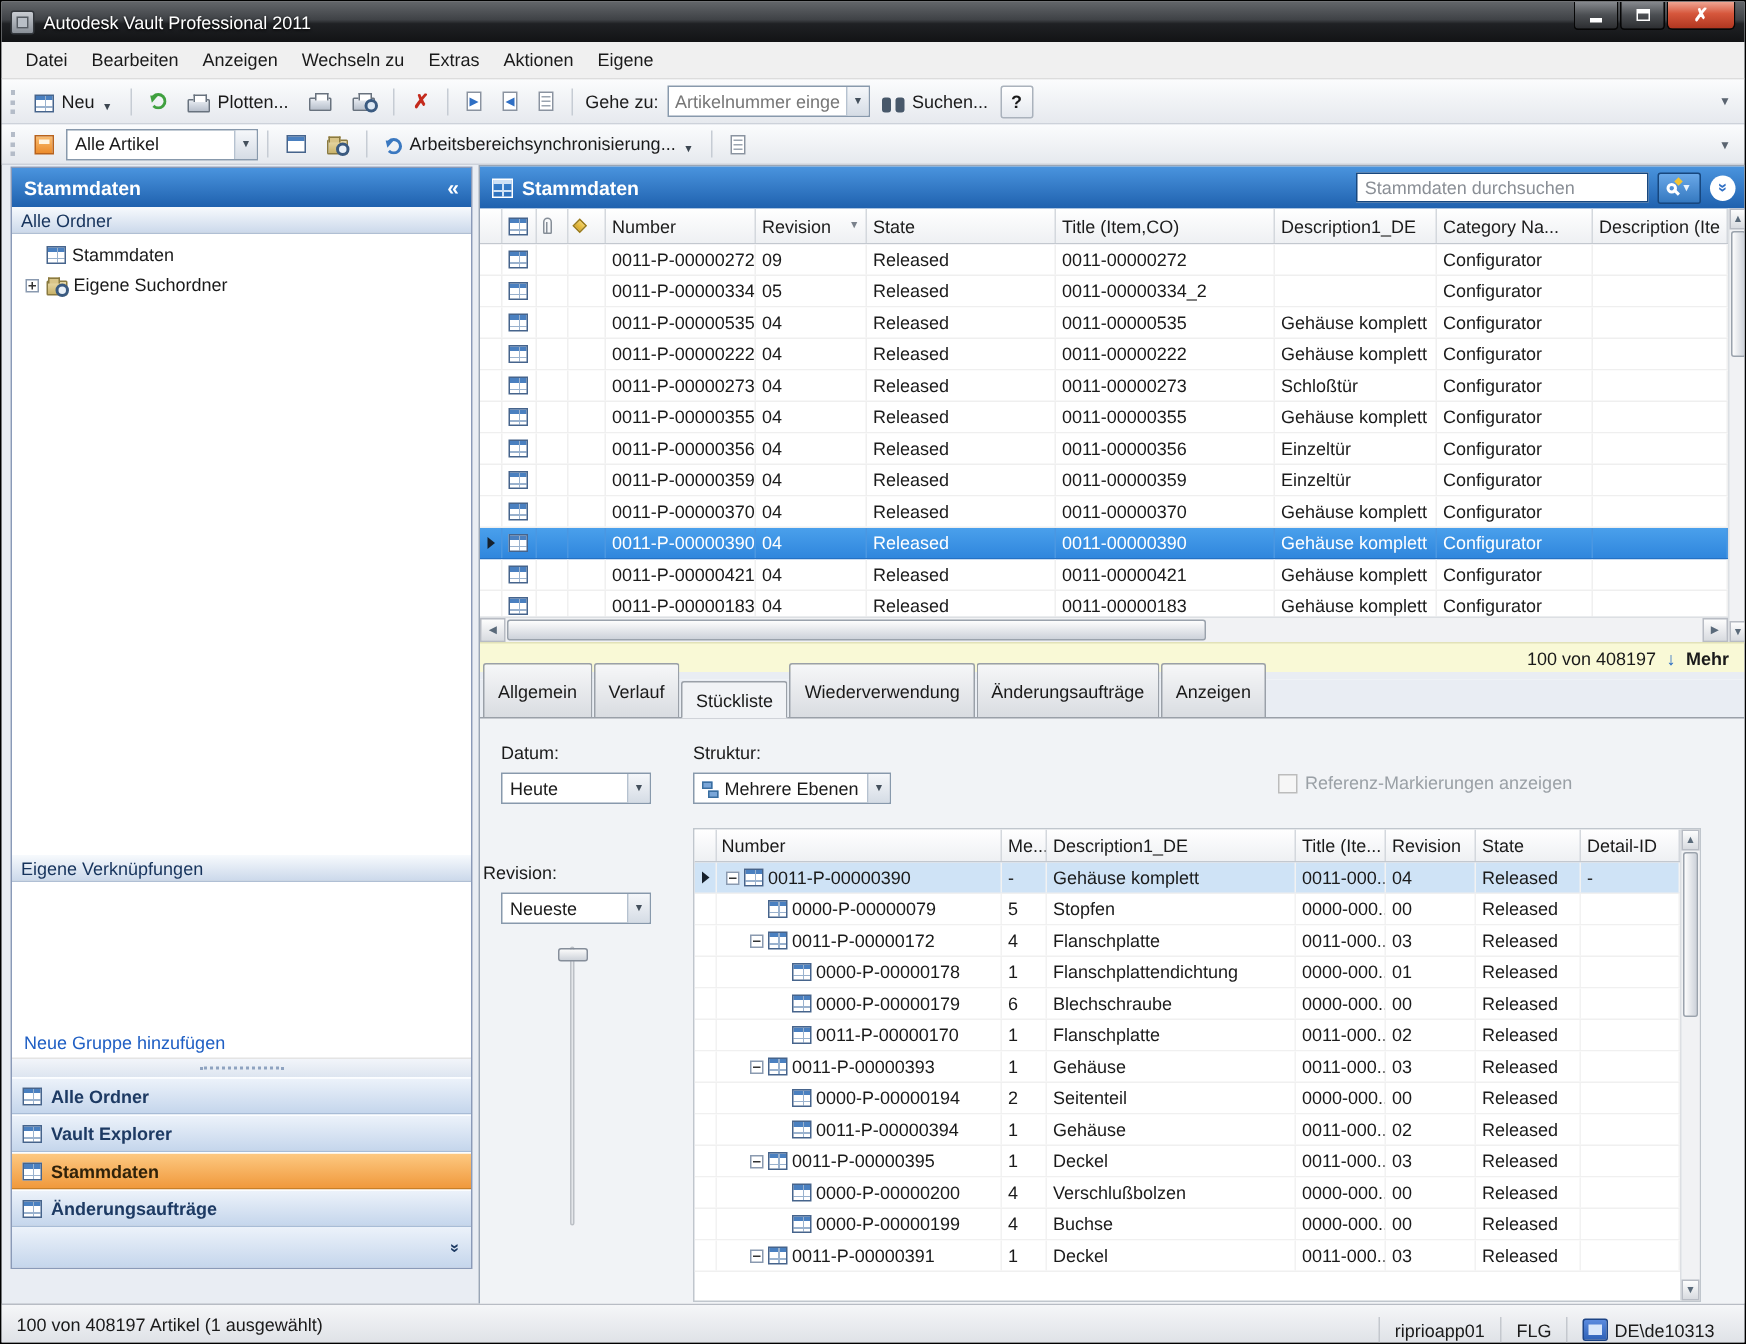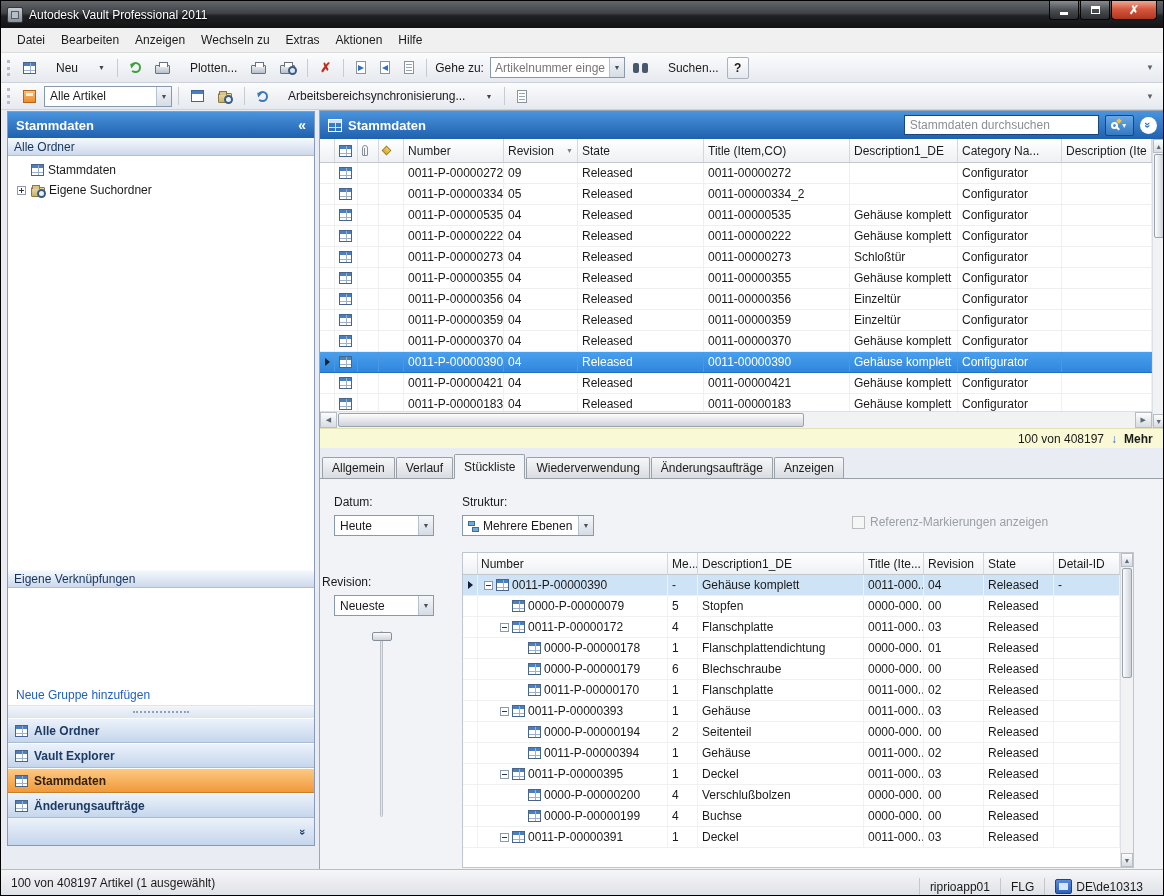--- a/index.html
+++ b/index.html
@@ -19,21 +19,21 @@
 
   
   .menubar { height: 25px; flex: none; background: #f0f0f0; border-bottom: 1px solid #dcdcdc; display: flex; align-items: center; padding: 0 8px; }
   .menu-item { padding: 3px 8px; }
 
   
   .toolbar { flex: none; background: linear-gradient(#fbfcfd, #e6e9ee); border-bottom: 1px solid #cdd2da; display: flex; align-items: center; padding: 0 4px; gap: 2px; }
   .tb1 { height: 30px; } .tb2 { height: 27px; }
   .tb-grip { width: 3px; height: 16px; border-left: 3px dotted #b4bcc8; margin: 0 5px 0 2px; flex: none; }
   .tb-sep { width: 1px; height: 18px; background: #c6ccd4; margin: 0 4px; flex: none; }
-  .tb-btn { display: flex; align-items: center; gap: 20px; padding: 3px 5px; border: 1px solid transparent; background: none; font: inherit; color: #1a1a1a; border-radius: 2px; }
+  .tb-btn { display: flex; align-items: flex-end; gap: 5px; padding: 3px 5px; border: 1px solid transparent; background: none; font: inherit; color: #1a1a1a; border-radius: 2px; }
   .tb-btn.help { border: 1px solid #aab2bc; background: linear-gradient(#fff, #e4e8ee); width: 22px; justify-content: center; font-weight: bold; }
   .dd { font-size: 7px; color: #3c4650; }
   .tb-label { padding: 0 4px 0 2px; text-align: right; }
   .tb-overflow { margin-left: auto; color: #5a6470; font-size: 8px; padding: 0 5px; }
 
   .combo { display: flex; height: 21px; border: 1px solid #8899ac; background: #fff; align-items: center; }
   .combo input { border: none; outline: none; font: inherit; padding: 0 4px; width: 118px; color: #333; background: #fff; }
   .combo input::placeholder { color: #777; opacity: 1; }
   .combo-text { padding: 0 5px; flex: 1; white-space: nowrap; overflow: hidden; display: flex; align-items: center; gap: 4px; }
   .combo-btn { width: 15px; height: 100%; flex: none; background: linear-gradient(#f5f7fa, #d5dce5); border-left: 1px solid #b6c2d0; font-size: 7px; color: #44505c; display: flex; align-items: center; justify-content: center; }
@@ -141,21 +141,21 @@
   .sb-thumb-h { margin: 1px; width: 56%; background: linear-gradient(#fdfdfd, #cdd2da); border: 1px solid #9aa2ac; border-radius: 2px; }
 
   
   .grid-footer { height: 20px; flex: none; background: #f9f9d6; border-top: 1px solid #e2e2b8; display: flex; align-items: center; justify-content: flex-end; gap: 7px; padding: 0 12px; }
   .down-arrow { color: #2f6fc4; font-weight: bold; }
   .mehr { font-weight: bold; }
 
   
   .tabs-gap { height: 5px; flex: none; background: #e9edf3; }
   .tabs { height: 25px; flex: none; display: flex; align-items: flex-end; background: #e9edf3; padding-left: 2px; gap: 1px; }
-  .tab { height: 21px; padding: 0 9px; display: flex; align-items: center; border: 1px solid #9aa0a8; border-bottom: none; background: linear-gradient(#f6f7f8, #d9dce1); border-radius: 2px 2px 0 0; position: relative; }
+  .tab { height: 36px; padding: 0 9px; display: flex; align-items: center; border: 1px solid #9aa0a8; border-bottom: none; background: linear-gradient(#f6f7f8, #d9dce1); border-radius: 2px 2px 0 0; position: relative; }
   .tab.active { height: 25px; background: #f1f3f6; z-index: 2; margin-bottom: -1px; border-bottom: 1px solid #f1f3f6; }
 
   
   .detail { flex: 1; background: #f1f3f6; border-top: 1px solid #9aa0a8; position: relative; overflow: hidden; }
   .fld-label { position: absolute; color: #1a1a1a; }
   .d-combo { position: absolute; width: 100px; }
   .chk-row { position: absolute; left: 532px; top: 36px; display: flex; align-items: center; }
   .chk { width: 13px; height: 13px; border: 1px solid #bcbcbc; background: #f6f6f6; margin-right: 5px; flex: none; }
   .chk-label { color: #9aa0a6; }
   .levels-ico { width: 11px; height: 12px; position: relative; flex: none; }
@@ -216,21 +216,21 @@
       <span class="menu-item">Bearbeiten</span>
 
       <span class="menu-item">Anzeigen</span>
 
       <span class="menu-item">Wechseln zu</span>
 
       <span class="menu-item">Extras</span>
 
       <span class="menu-item">Aktionen</span>
 
-      <span class="menu-item">Hilfe</span>
+      <span class="menu-item">Eigene</span>
     </div>
 
   <div class="toolbar tb1">
     <div class="tb-grip"></div>
     <button class="tb-btn">
       <span class="item-ico"></span>
       <span>Neu</span>
       <span class="dd">▼</span>
     </button>
     <div class="tb-sep"></div>

